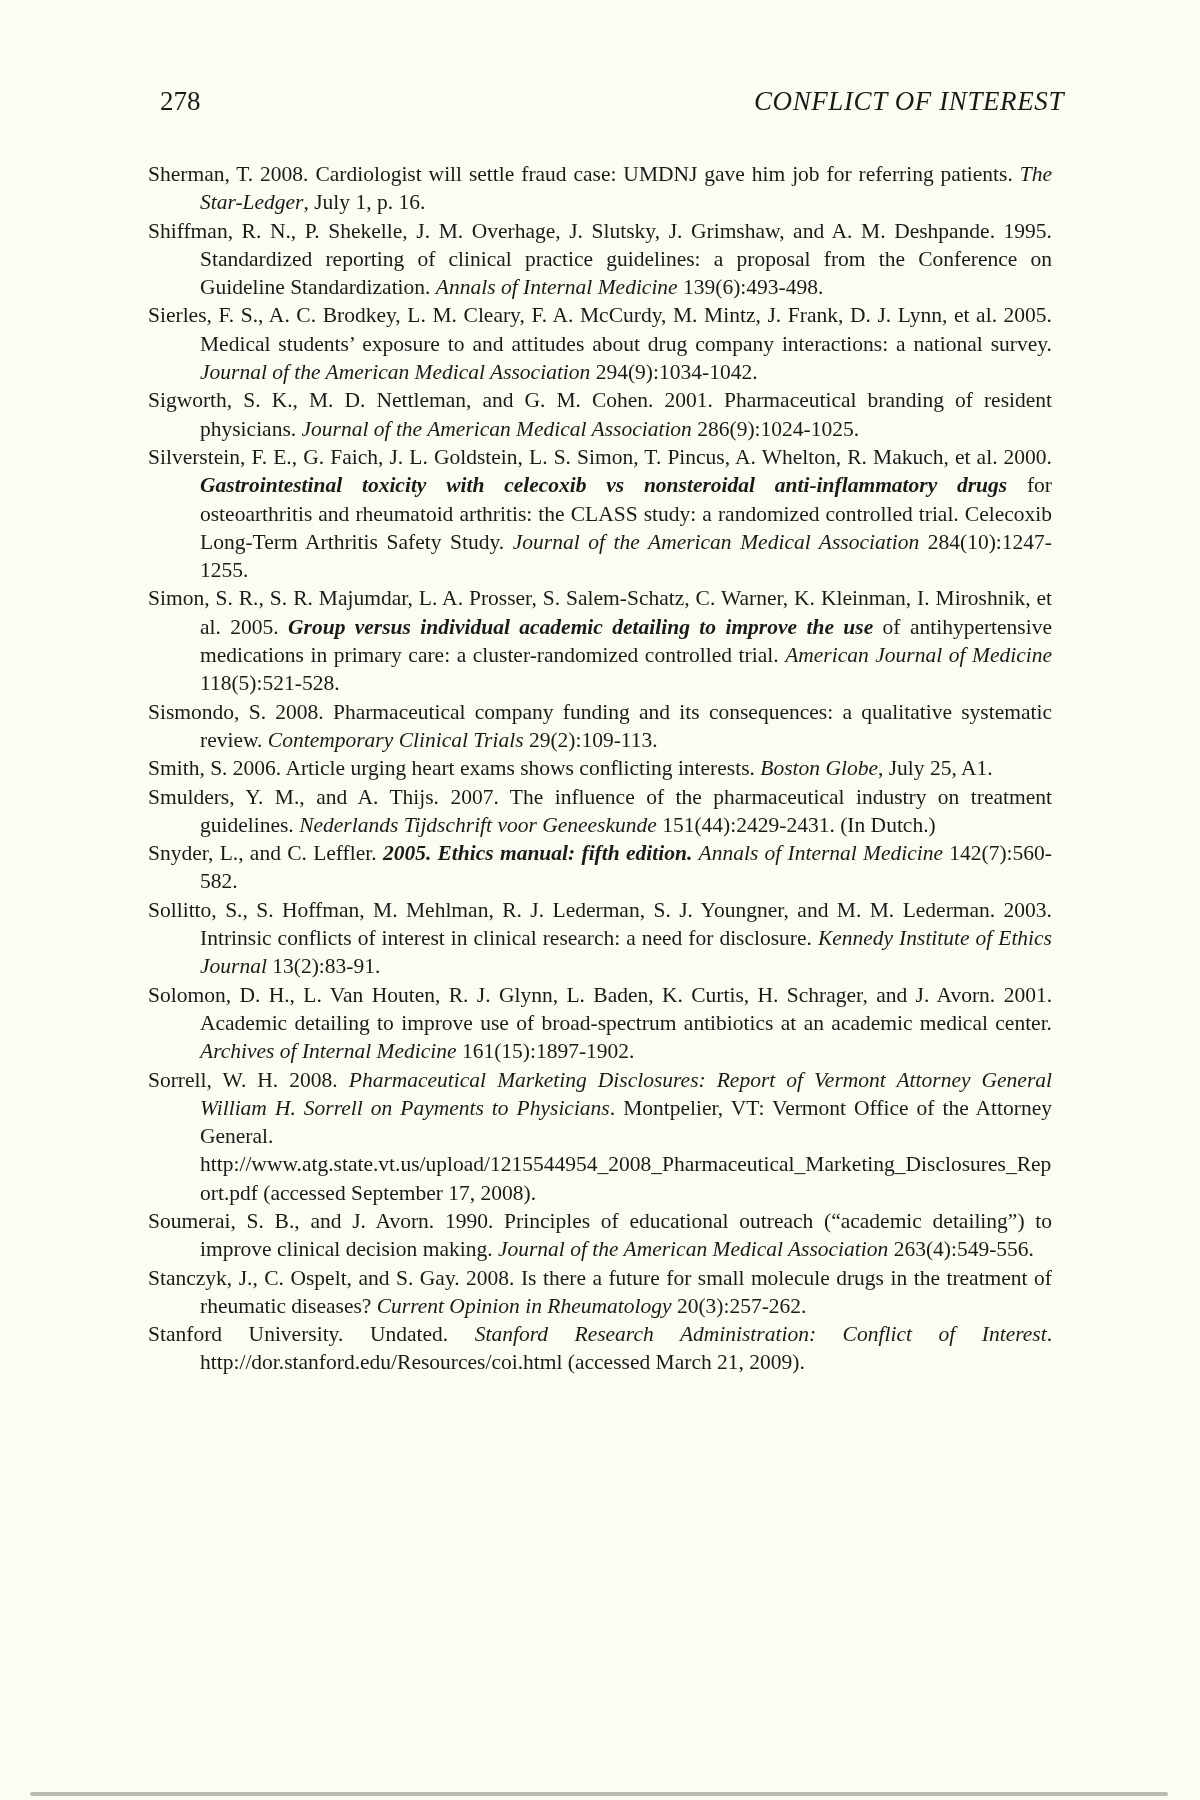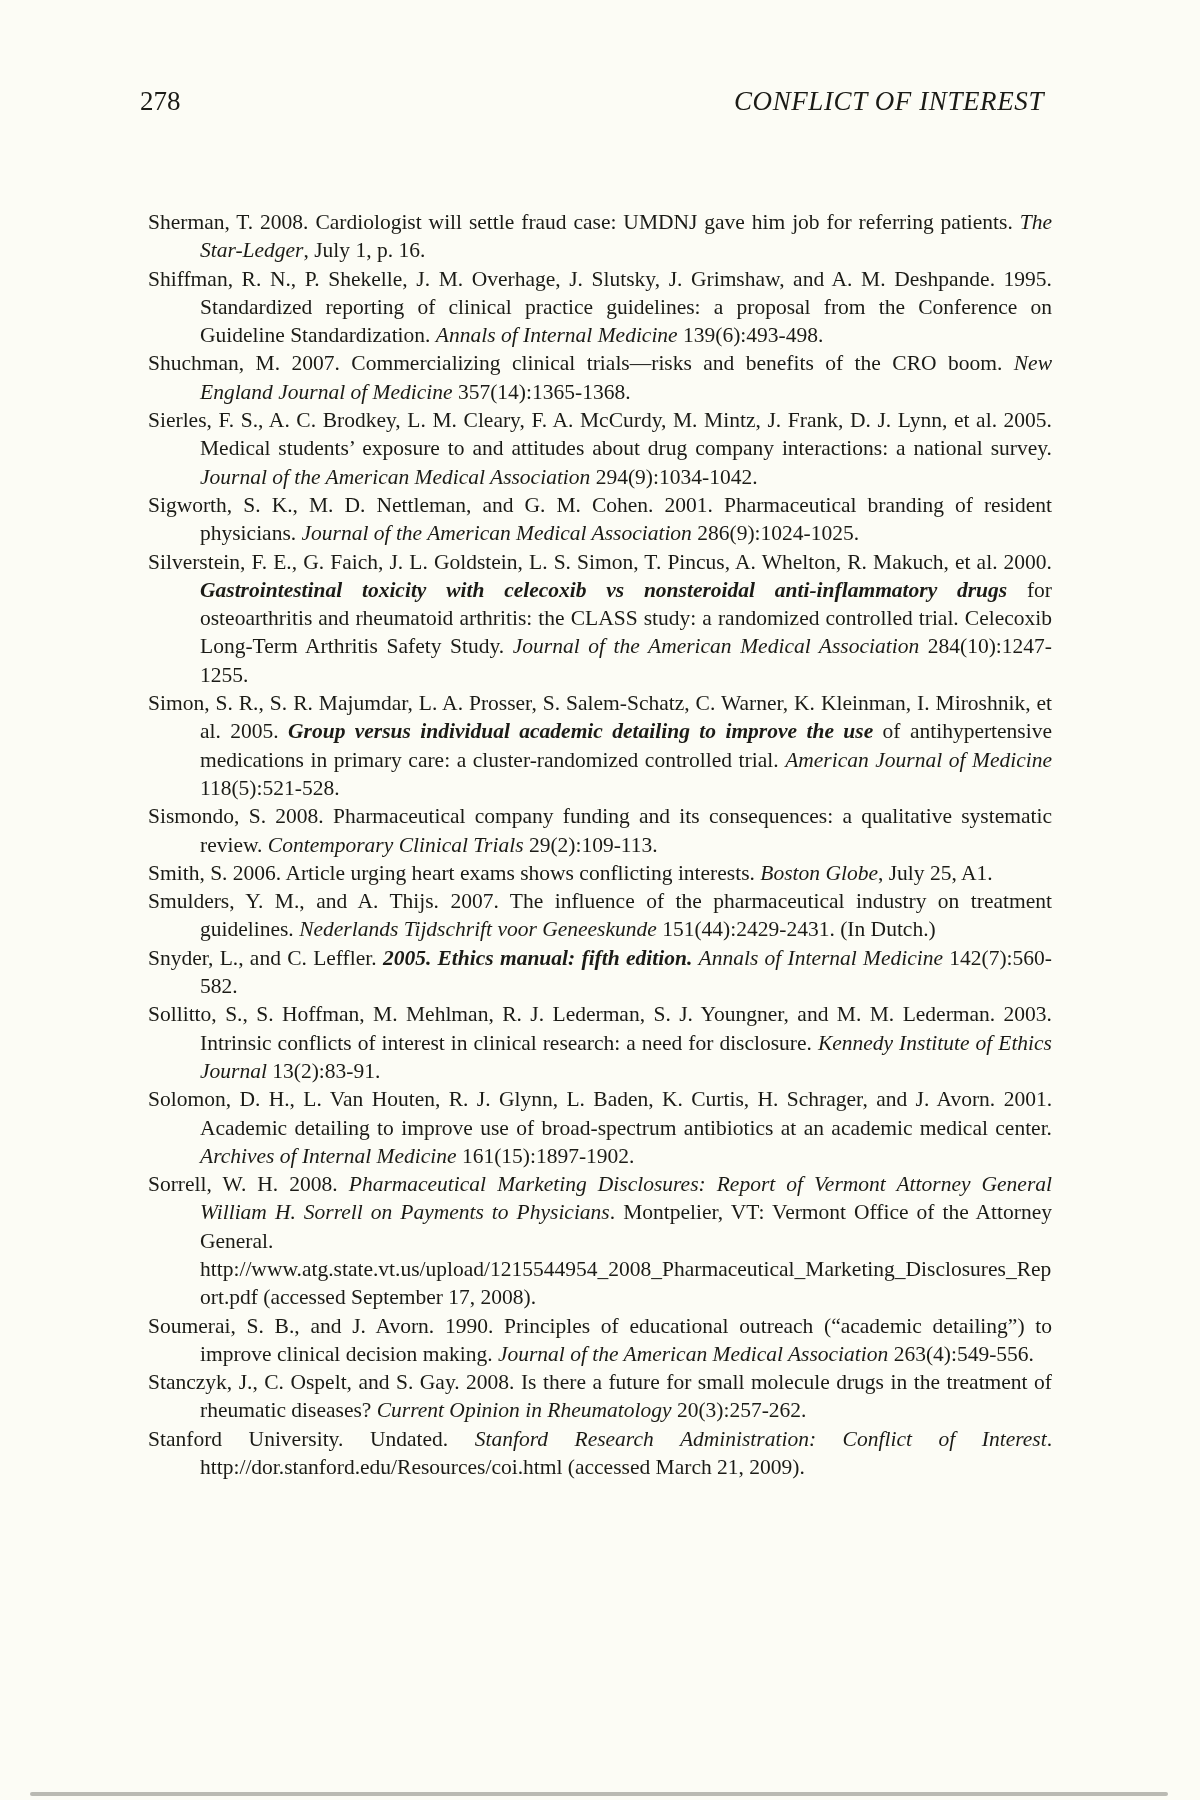--- a/index.html
+++ b/index.html
@@ -11,21 +11,21 @@
     height: 1800px;
     position: relative;
     background: #fcfcf5;
     color: #1b1b16;
     font-family: "Liberation Serif", serif;
     overflow: hidden;
   }
   .page-header {
     position: absolute;
     top: 86px;
-    left: 140px;
+    left: 160px;
     width: 904px;
     display: flex;
     justify-content: space-between;
     align-items: baseline;
   }
   .page-number {
     font-size: 27px;
     font-weight: 400;
   }
   .running-head {
@@ -34,21 +34,20 @@
     letter-spacing: 0.6px;
   }
   .refs {
     position: absolute;
     top: 160px;
     left: 148px;
     width: 904px;
     font-size: 21.5px;
     line-height: 28.3px;
     text-align: justify;
-    margin-top: 48px;
   }
   .ref {
     margin: 0;
     padding-left: 52px;
     text-indent: -52px;
     overflow-wrap: break-word;
   }
   .ref .i { font-style: italic; }
   .ref .b { font-weight: 700; font-style: italic; }
   .scan-line {
@@ -66,21 +65,20 @@
 <body>
 
 <div class="page-header">
   <span class="page-number">278</span>
   <span class="running-head">CONFLICT OF INTEREST</span>
 </div>
 
 <div class="refs">
     <p class="ref"><span class="r">Sherman, T. 2008. Cardiologist will settle fraud case: UMDNJ gave him job for referring patients. </span><span class="i">The Star-Ledger</span><span class="r">, July 1, p. 16.</span></p>
     <p class="ref"><span class="r">Shiffman, R. N., P. Shekelle, J. M. Overhage, J. Slutsky, J. Grimshaw, and A. M. Deshpande. 1995. Standardized reporting of clinical practice guidelines: a proposal from the Conference on Guideline Standardization. </span><span class="i">Annals of Internal Medicine</span><span class="r"> 139(6):493-498.</span></p>
-    <p class="ref"><span class="r">Shuchman, M. 2007. Commercializing clinical trials—risks and benefits of the CRO boom. </span><span class="i">New England Journal of Medicine</span><span class="r"> 357(14):1365-1368.</span></p>
     <p class="ref"><span class="r">Sierles, F. S., A. C. Brodkey, L. M. Cleary, F. A. McCurdy, M. Mintz, J. Frank, D. J. Lynn, et al. 2005. Medical students’ exposure to and attitudes about drug company interactions: a national survey. </span><span class="i">Journal of the American Medical Association</span><span class="r"> 294(9):1034-1042.</span></p>
     <p class="ref"><span class="r">Sigworth, S. K., M. D. Nettleman, and G. M. Cohen. 2001. Pharmaceutical branding of resident physicians. </span><span class="i">Journal of the American Medical Association</span><span class="r"> 286(9):1024-1025.</span></p>
     <p class="ref"><span class="r">Silverstein, F. E., G. Faich, J. L. Goldstein, L. S. Simon, T. Pincus, A. Whelton, R. Makuch, et al. 2000. </span><span class="b">Gastrointestinal toxicity with celecoxib vs nonsteroidal anti-inflammatory drugs</span><span class="r"> for osteoarthritis and rheumatoid arthritis: the CLASS study: a randomized controlled trial. Celecoxib Long-Term Arthritis Safety Study. </span><span class="i">Journal of the American Medical Association</span><span class="r"> 284(10):1247-1255.</span></p>
     <p class="ref"><span class="r">Simon, S. R., S. R. Majumdar, L. A. Prosser, S. Salem-Schatz, C. Warner, K. Kleinman, I. Miroshnik, et al. 2005. </span><span class="b">Group versus individual academic detailing to improve the use</span><span class="r"> of antihypertensive medications in primary care: a cluster-randomized controlled trial. </span><span class="i">American Journal of Medicine</span><span class="r"> 118(5):521-528.</span></p>
     <p class="ref"><span class="r">Sismondo, S. 2008. Pharmaceutical company funding and its consequences: a qualitative systematic review. </span><span class="i">Contemporary Clinical Trials</span><span class="r"> 29(2):109-113.</span></p>
     <p class="ref"><span class="r">Smith, S. 2006. Article urging heart exams shows conflicting interests. </span><span class="i">Boston Globe</span><span class="r">, July 25, A1.</span></p>
     <p class="ref"><span class="r">Smulders, Y. M., and A. Thijs. 2007. The influence of the pharmaceutical industry on treatment guidelines. </span><span class="i">Nederlands Tijdschrift voor Geneeskunde</span><span class="r"> 151(44):2429-2431. (In Dutch.)</span></p>
     <p class="ref"><span class="r">Snyder, L., and C. Leffler. </span><span class="b">2005. Ethics manual: fifth edition.</span><span class="r"> </span><span class="i">Annals of Internal Medicine</span><span class="r"> 142(7):560-582.</span></p>
     <p class="ref"><span class="r">Sollitto, S., S. Hoffman, M. Mehlman, R. J. Lederman, S. J. Youngner, and M. M. Lederman. 2003. Intrinsic conflicts of interest in clinical research: a need for disclosure. </span><span class="i">Kennedy Institute of Ethics Journal</span><span class="r"> 13(2):83-91.</span></p>
     <p class="ref"><span class="r">Solomon, D. H., L. Van Houten, R. J. Glynn, L. Baden, K. Curtis, H. Schrager, and J. Avorn. 2001. Academic detailing to improve use of broad-spectrum antibiotics at an academic medical center. </span><span class="i">Archives of Internal Medicine</span><span class="r"> 161(15):1897-1902.</span></p>

